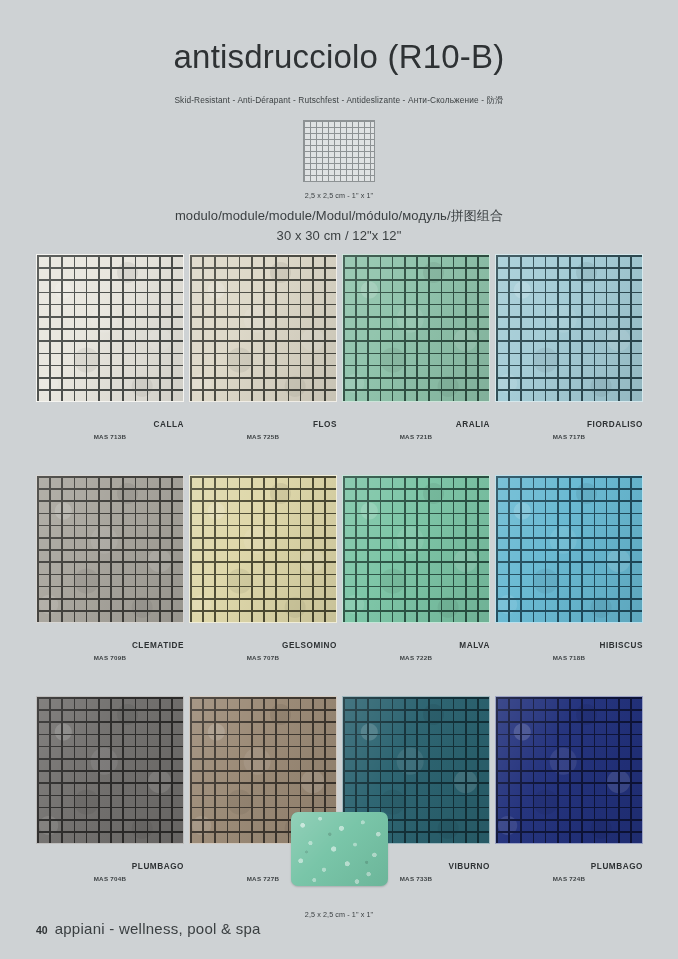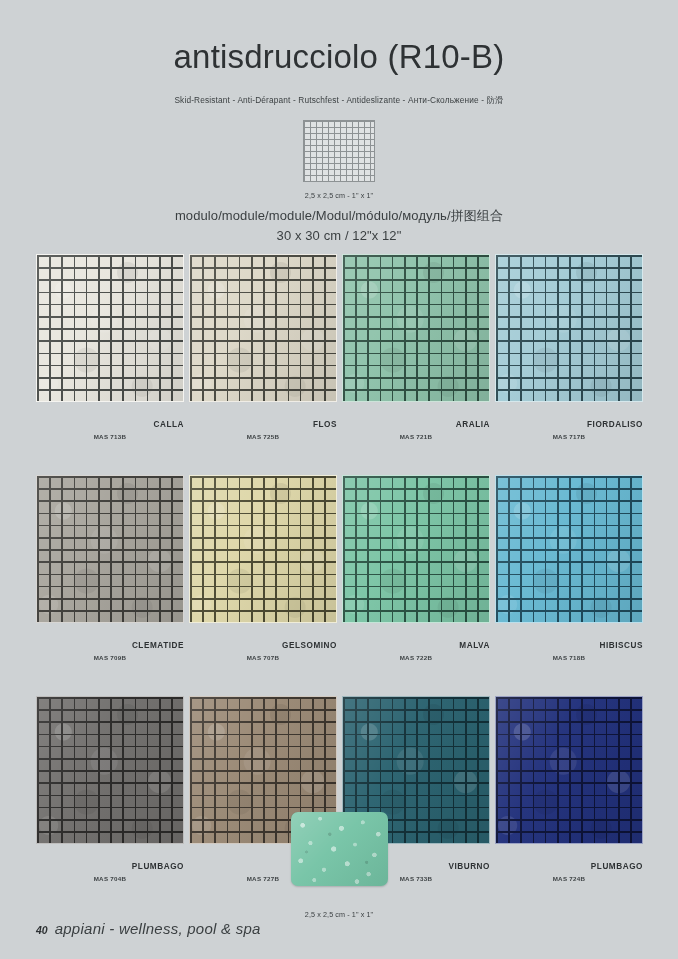--- a/index.html
+++ b/index.html
@@ -204,21 +204,20 @@
   }
 
   
   .footer {
     position: absolute;
     left: 36px;
     bottom: 22px;
     display: flex;
     align-items: baseline;
     gap: 7px;
-    font-style: italic;
   }
   .footer-page {
     font-size: 10.5px;
     font-weight: 700;
     color: #2e3234;
   }
   .footer-text {
     font-size: 15px;
     color: #3a3f41;
     letter-spacing: 0.25px;

